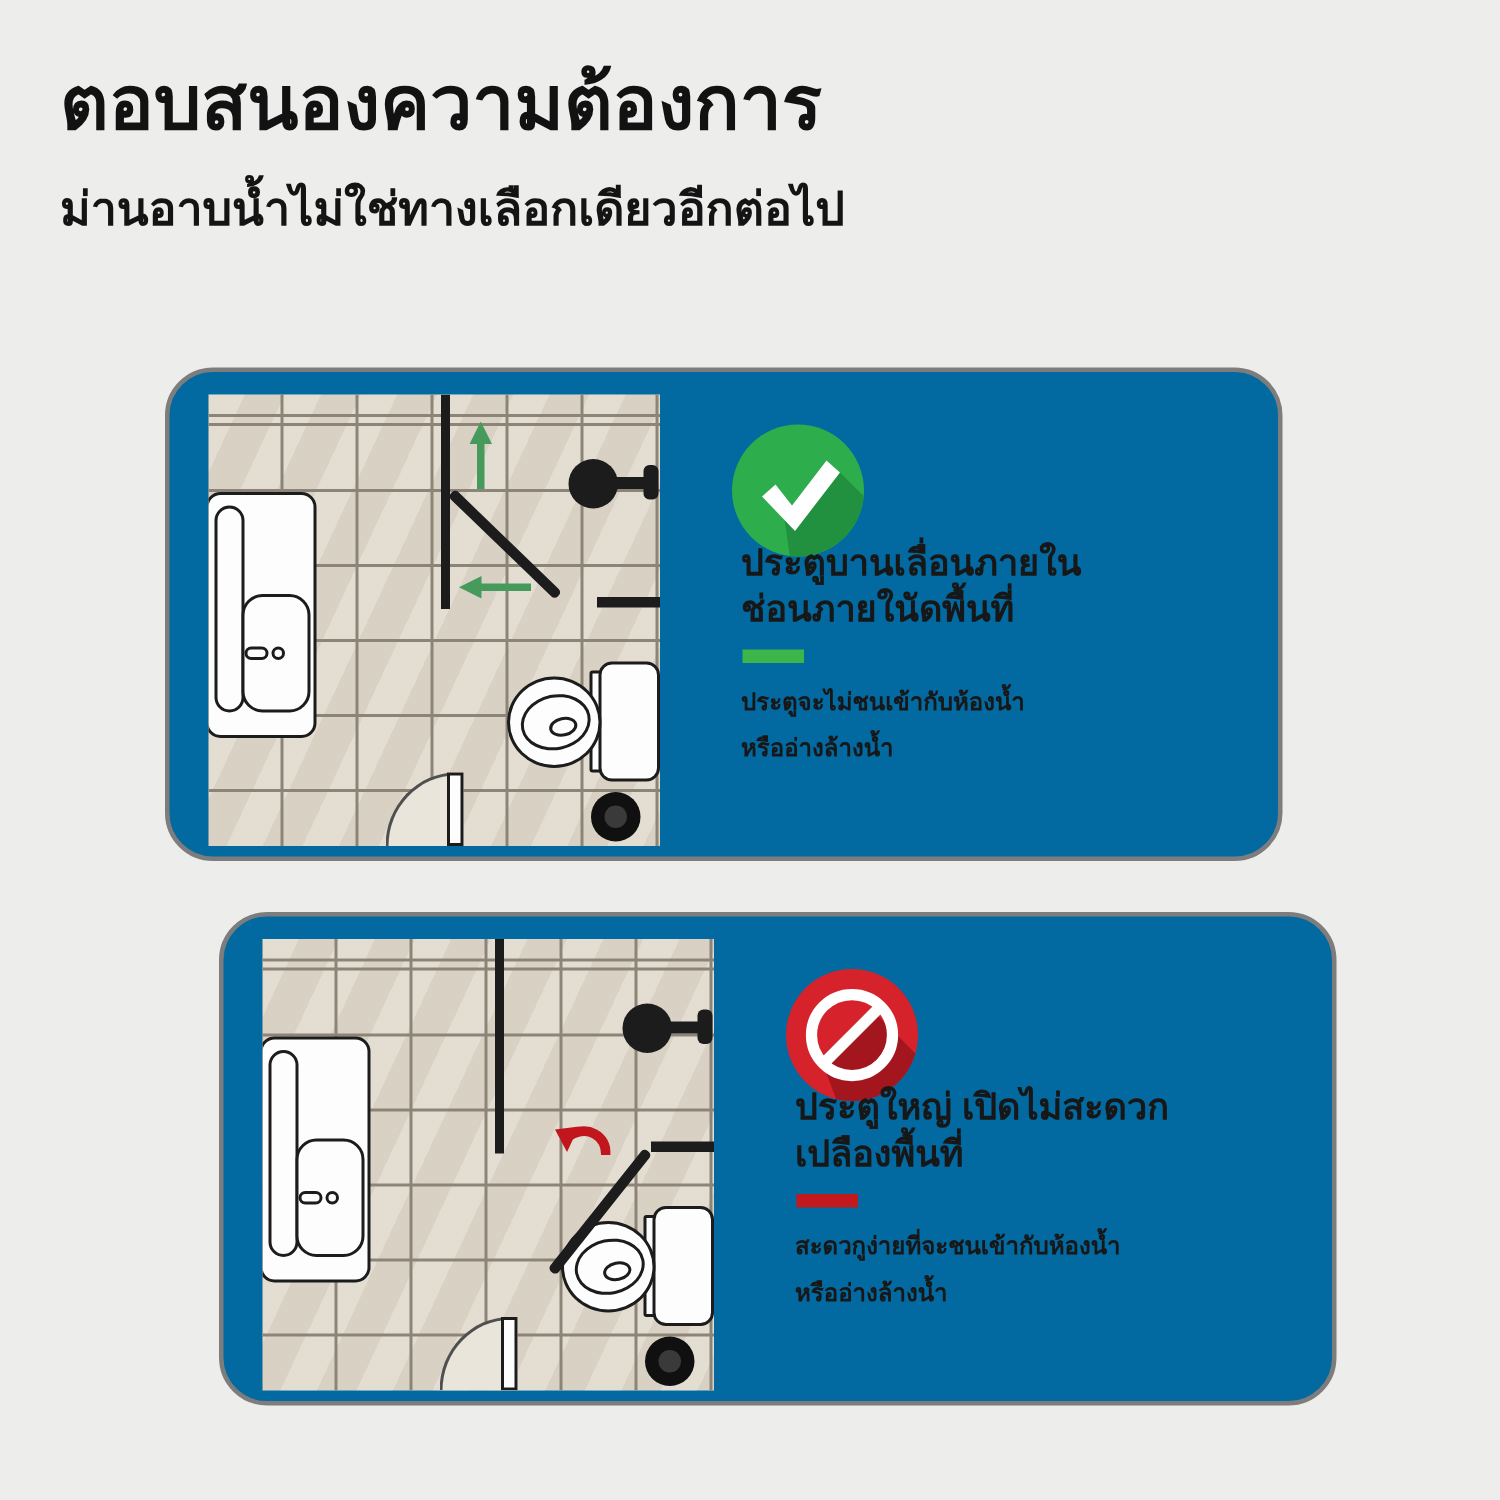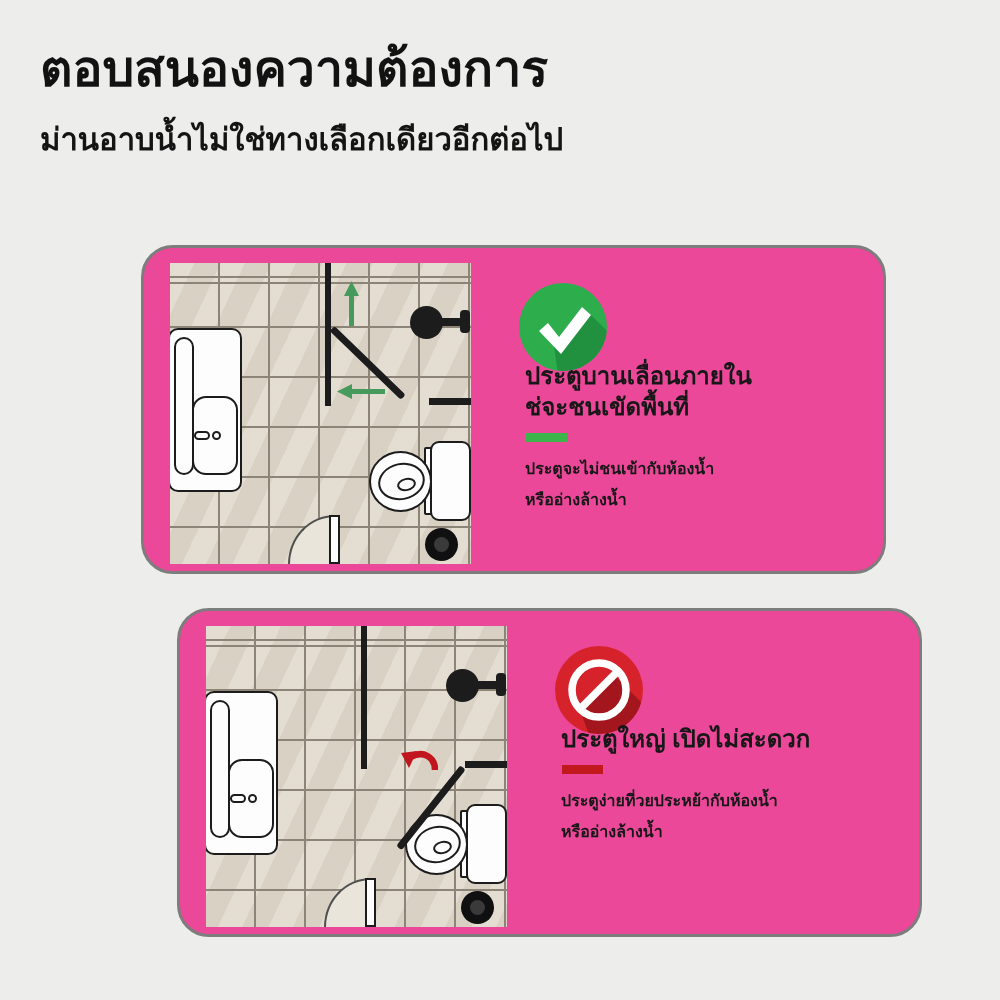--- a/index.html
+++ b/index.html
@@ -10,22 +10,22 @@
     color:#161616;
     position:relative;
     overflow:hidden;
   }
   
   .header{position:absolute;left:0;top:38px;width:1000px;text-align:left;padding-left:40px;}
   .title-line{font-size:50px;line-height:63px;font-weight:800;letter-spacing:0;color:#121212;}
   .subtitle{margin-top:13px;font-size:31px;font-weight:700;color:#141414;}
   
   .card{
-    position:absolute;left:141px;width:745px;height:329px;
-    background:#ec4899;border:3px solid #7d7d7d;border-radius:32px;
+    position:absolute;left:110px;width:745px;height:329px;
+    background:#0369a1;border:3px solid #7d7d7d;border-radius:32px;
     box-sizing:border-box;
   }
   .card-good{top:245px;}
   .card-bad{top:608px;margin-left:36px;}
   
   .plan{
     position:absolute;left:26px;top:15px;width:301px;height:301px;
     overflow:hidden;
     background-color:#ded7c9;
     background-image:
@@ -119,21 +119,21 @@
         <clipPath id="cg">
           <circle cx="45" cy="45" r="44"></circle>
         </clipPath>
       </defs>
     <circle cx="45" cy="45" r="44" fill="#2dad4c"></circle>
     <polygon points="64,25 73,33 92,52 92,92 40,92 36,64 41,55" fill="#219140" clip-path="url(#cg)"></polygon>
     <polygon points="21,49 30,41 41,55 64,25 73,33 43,72" fill="#ffffff"></polygon>
   </svg>
   <div class="side-text">
     <div class="h-line">ประตูบานเลื่อนภายใน</div>
-    <div class="h-line">ช่จะชนเขัดพื้นที่</div>
+    <div class="h-line">ช่อนภายในัดพื้นที่</div>
     <div class="bar bar-green"></div>
     <div class="b-line">ประตูจะไม่ชนเข้ากับห้องน้ำ</div>
     <div class="b-line">หรืออ่างล้างน้ำ</div>
   </div>
 </section>
 
 <section class="card card-bad">
   <div class="plan">
     <div class="door-arc"></div>
     <div class="door-leaf"></div>
@@ -165,17 +165,18 @@
           <circle cx="45" cy="45" r="44"></circle>
         </clipPath>
       </defs>
     <circle cx="45" cy="45" r="44" fill="#d6232b"></circle>
     <polygon points="58,28 92,62 92,92 36,92 24,60" fill="#a3161d" clip-path="url(#cr)"></polygon>
     <circle cx="45" cy="45" r="27" fill="none" stroke="#ffffff" stroke-width="7.5"></circle>
     <line x1="27" y1="63" x2="63" y2="27" stroke="#ffffff" stroke-width="7.5"></line>
   </svg>
   <div class="side-text">
     <div class="h-line">ประตูใหญ่ เปิดไม่สะดวก</div>
+    <div class="h-line">เปลืองพื้นที่</div>
     <div class="bar bar-red"></div>
-    <div class="b-line">ประตูง่ายที่วยประหย้ากับห้องน้ำ</div>
+    <div class="b-line">สะดวกูง่ายที่จะชนเข้ากับห้องน้ำ</div>
     <div class="b-line">หรืออ่างล้างน้ำ</div>
   </div>
 </section>
 
 </body></html>

